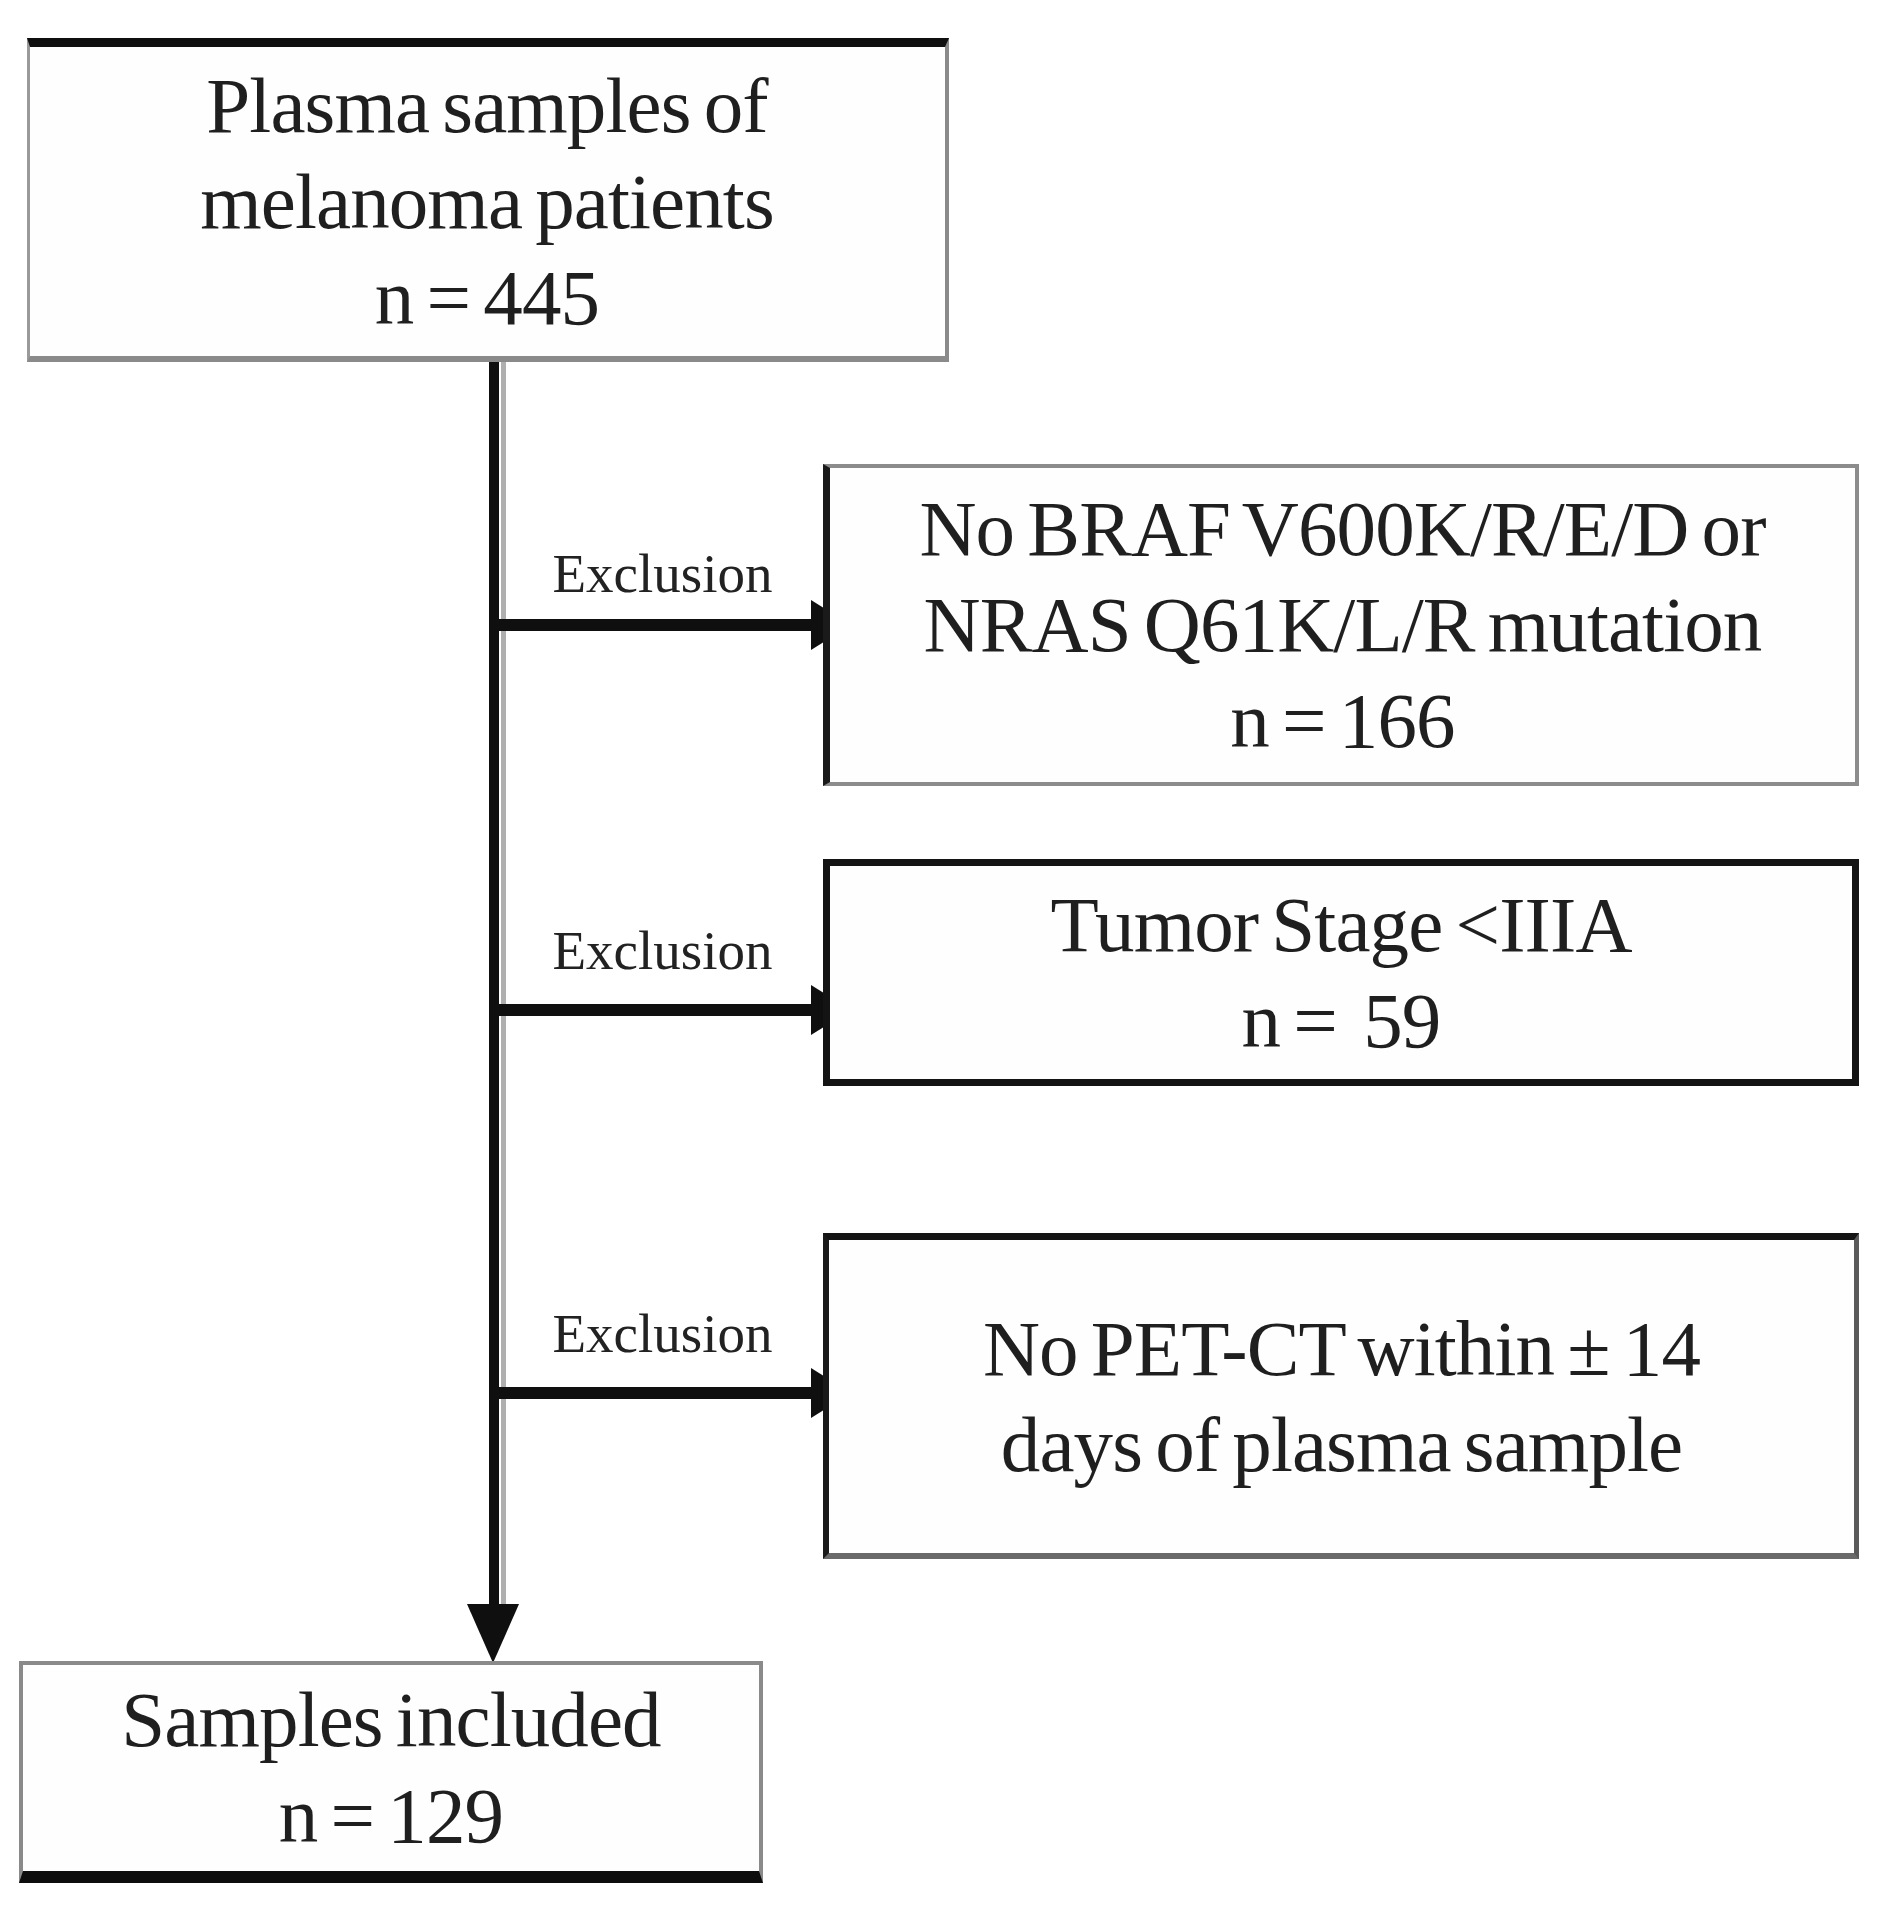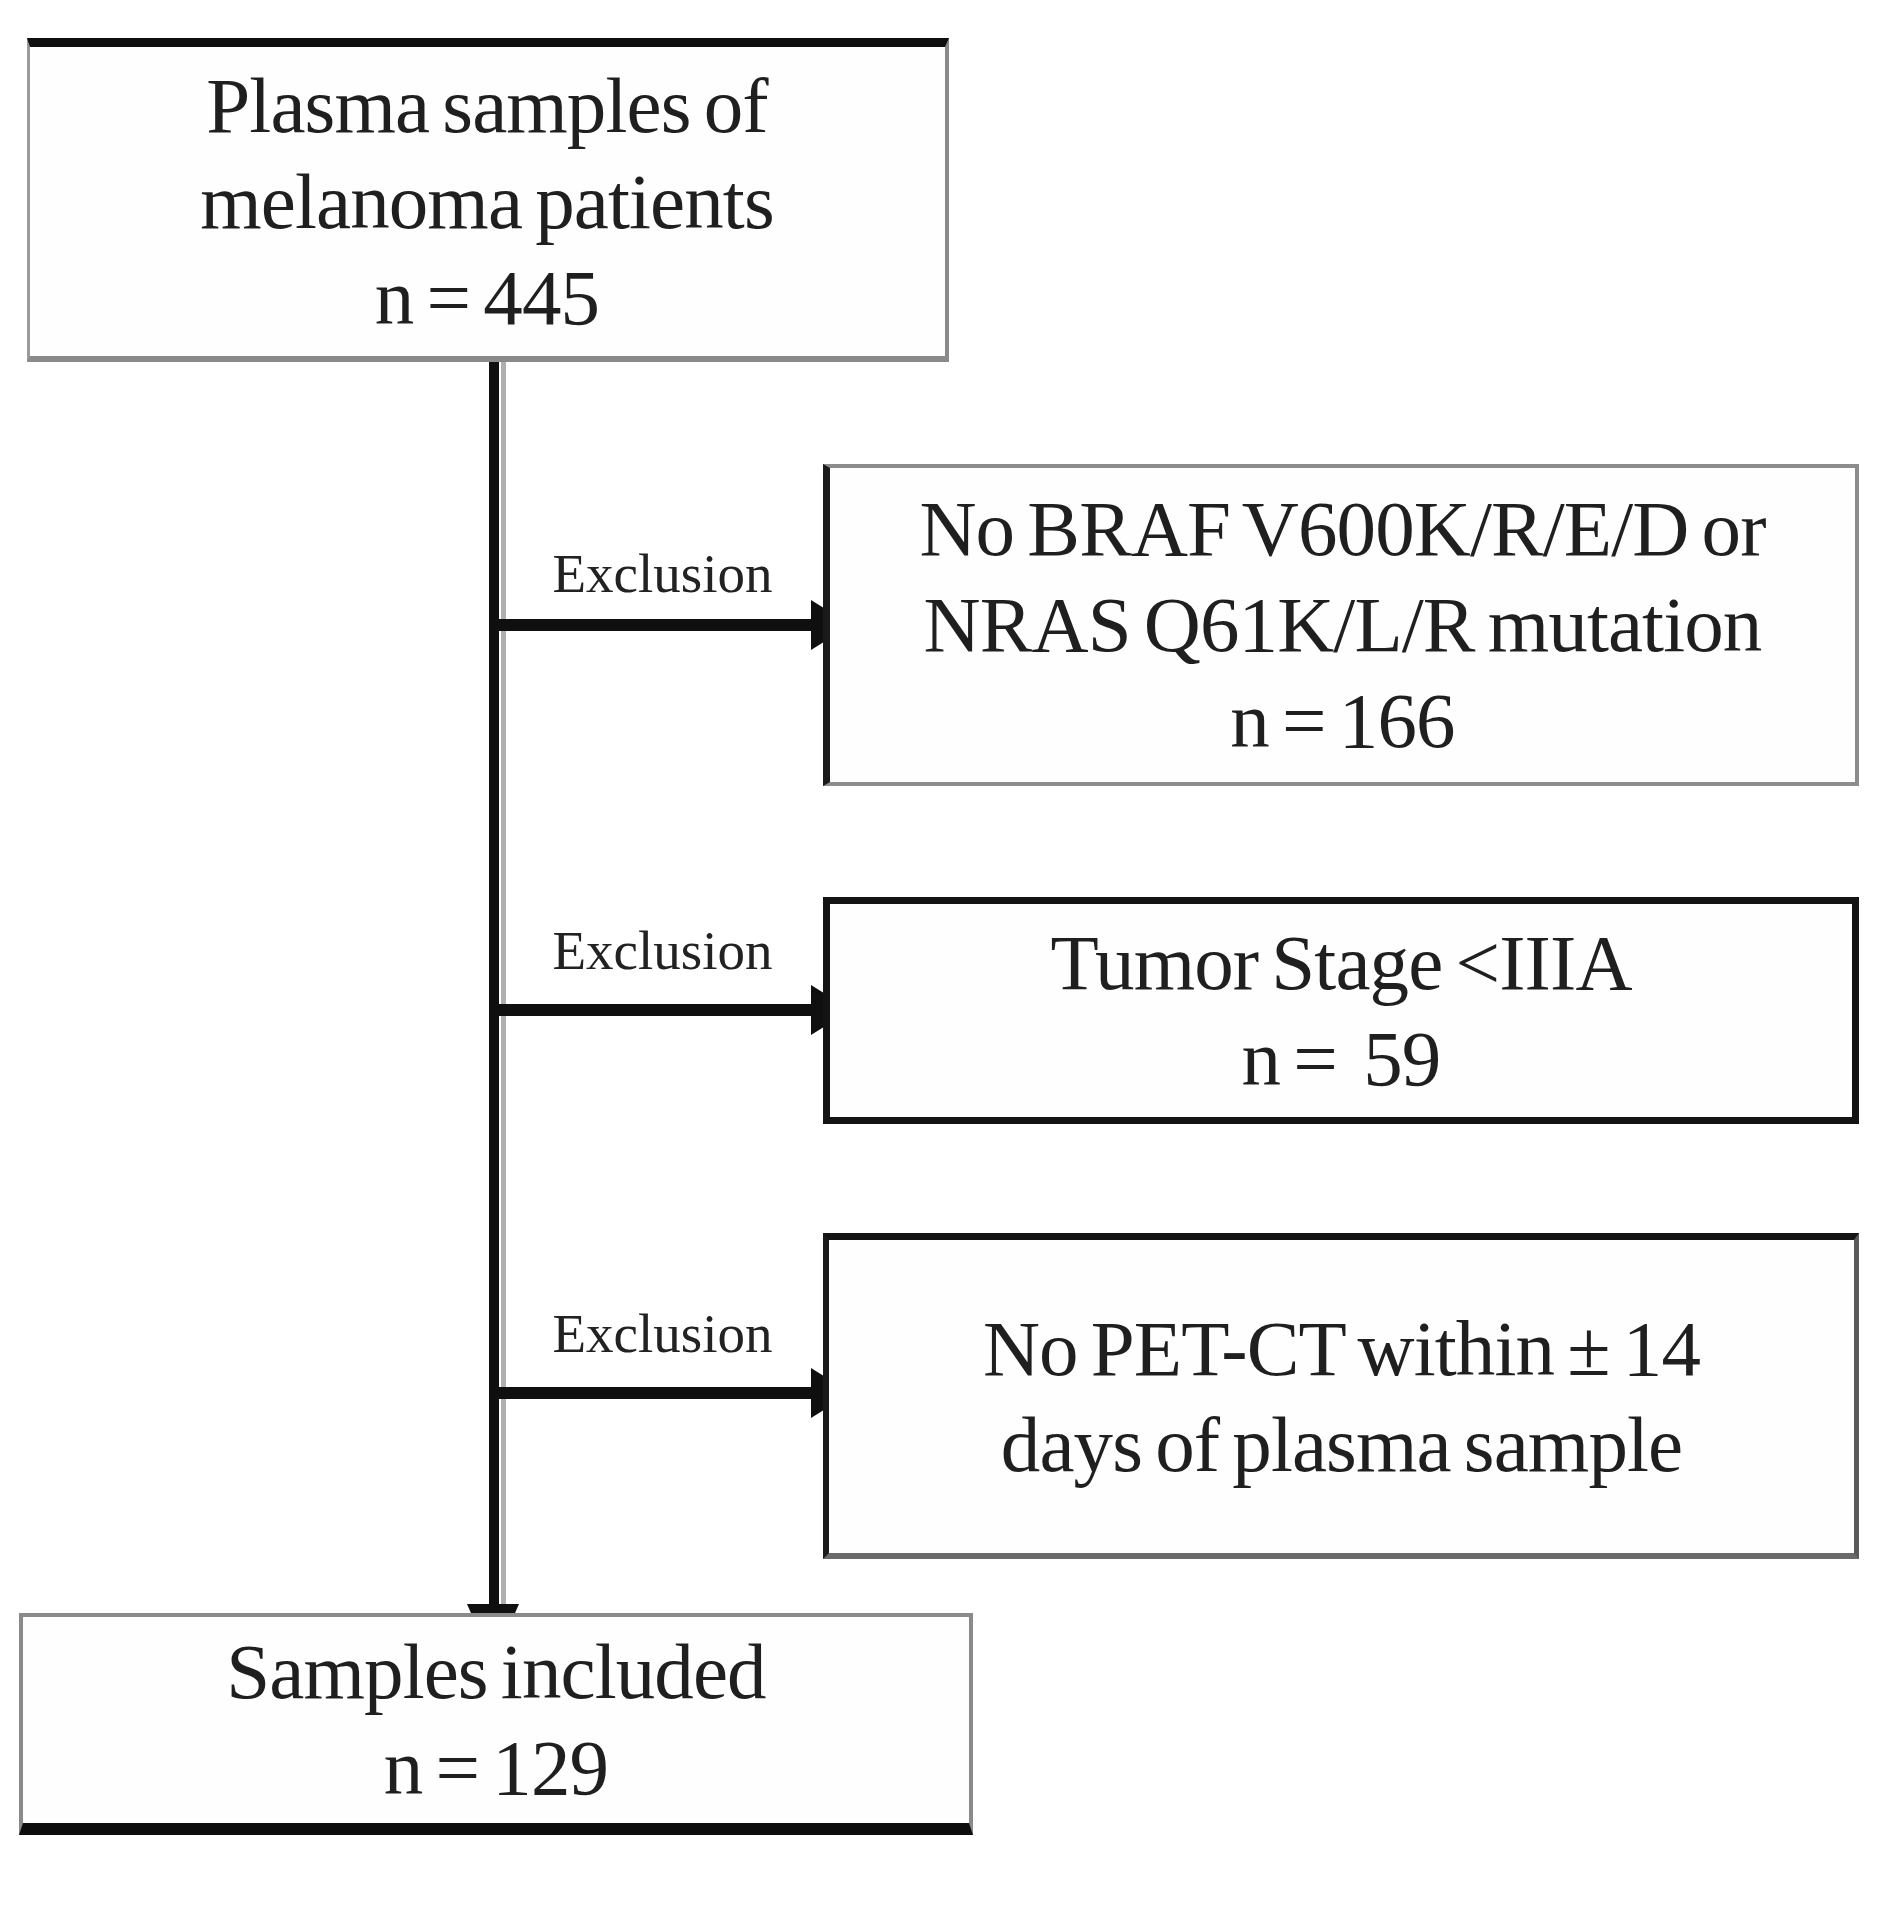--- a/index.html
+++ b/index.html
@@ -38,32 +38,32 @@
     border-right:4.7px solid #8a8a8a;
     border-bottom:6.6px solid #8a8a8a;
   }
   .ex-box{left:823px; width:1036px;}
   .ex1{
     top:464px; height:322px;
     border:4.7px solid #8c8c8c;
     border-left:7.6px solid #1a1a1a;
   }
   .ex2{
-    top:897px; height:227px;
+    top:859px; height:227px;
     border:7.6px solid #141414;
   }
   .ex3{
     top:1233px; height:326px;
     border-top:7.6px solid #141414;
     border-left:6.6px solid #1a1a1a;
     border-right:5.7px solid #5a5a5a;
     border-bottom:6.6px solid #6a6a6a;
   }
   .bottom-box{
-    left:19px; top:1613px; width:954px; height:222px;
+    left:19px; top:1661px; width:744px; height:222px;
     border:4.7px solid #8a8a8a;
     border-bottom:12.3px solid #0d0d0d;
   }
 
   .trunk{
     position:absolute; left:489px; top:362px;
     width:9.5px; height:1244px; background:#0f0f0f;
   }
   .trunk-shadow{
     position:absolute; left:501px; top:362px;

